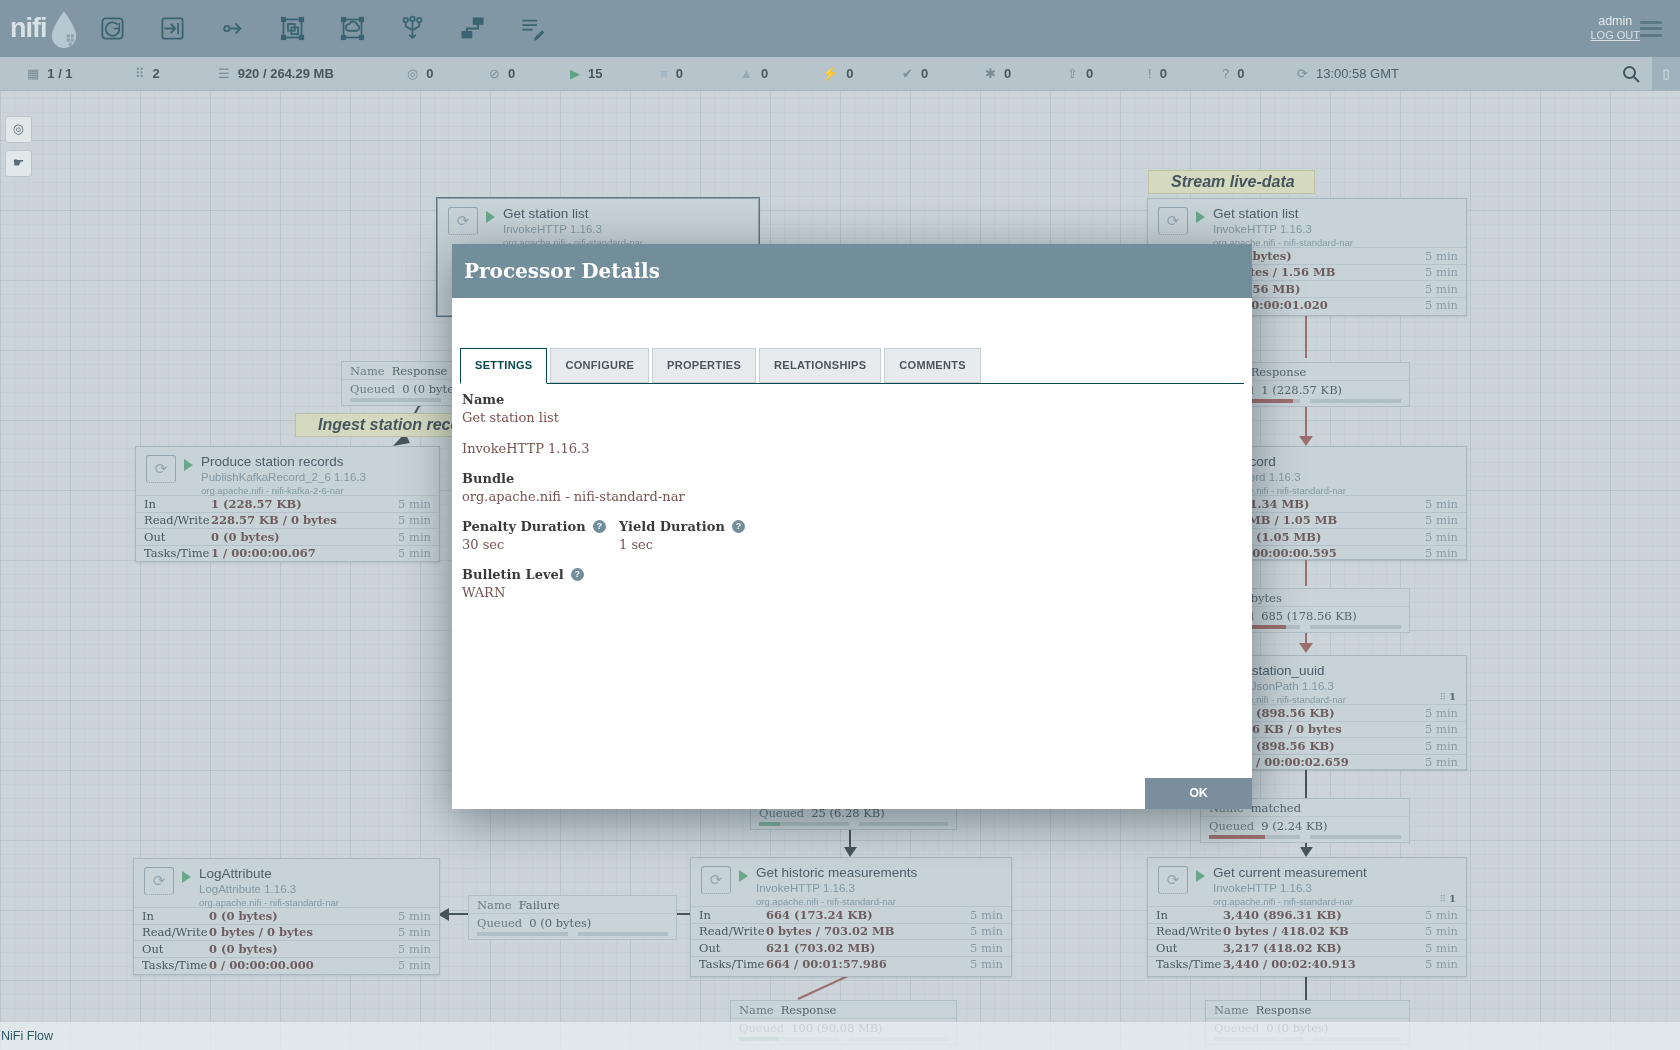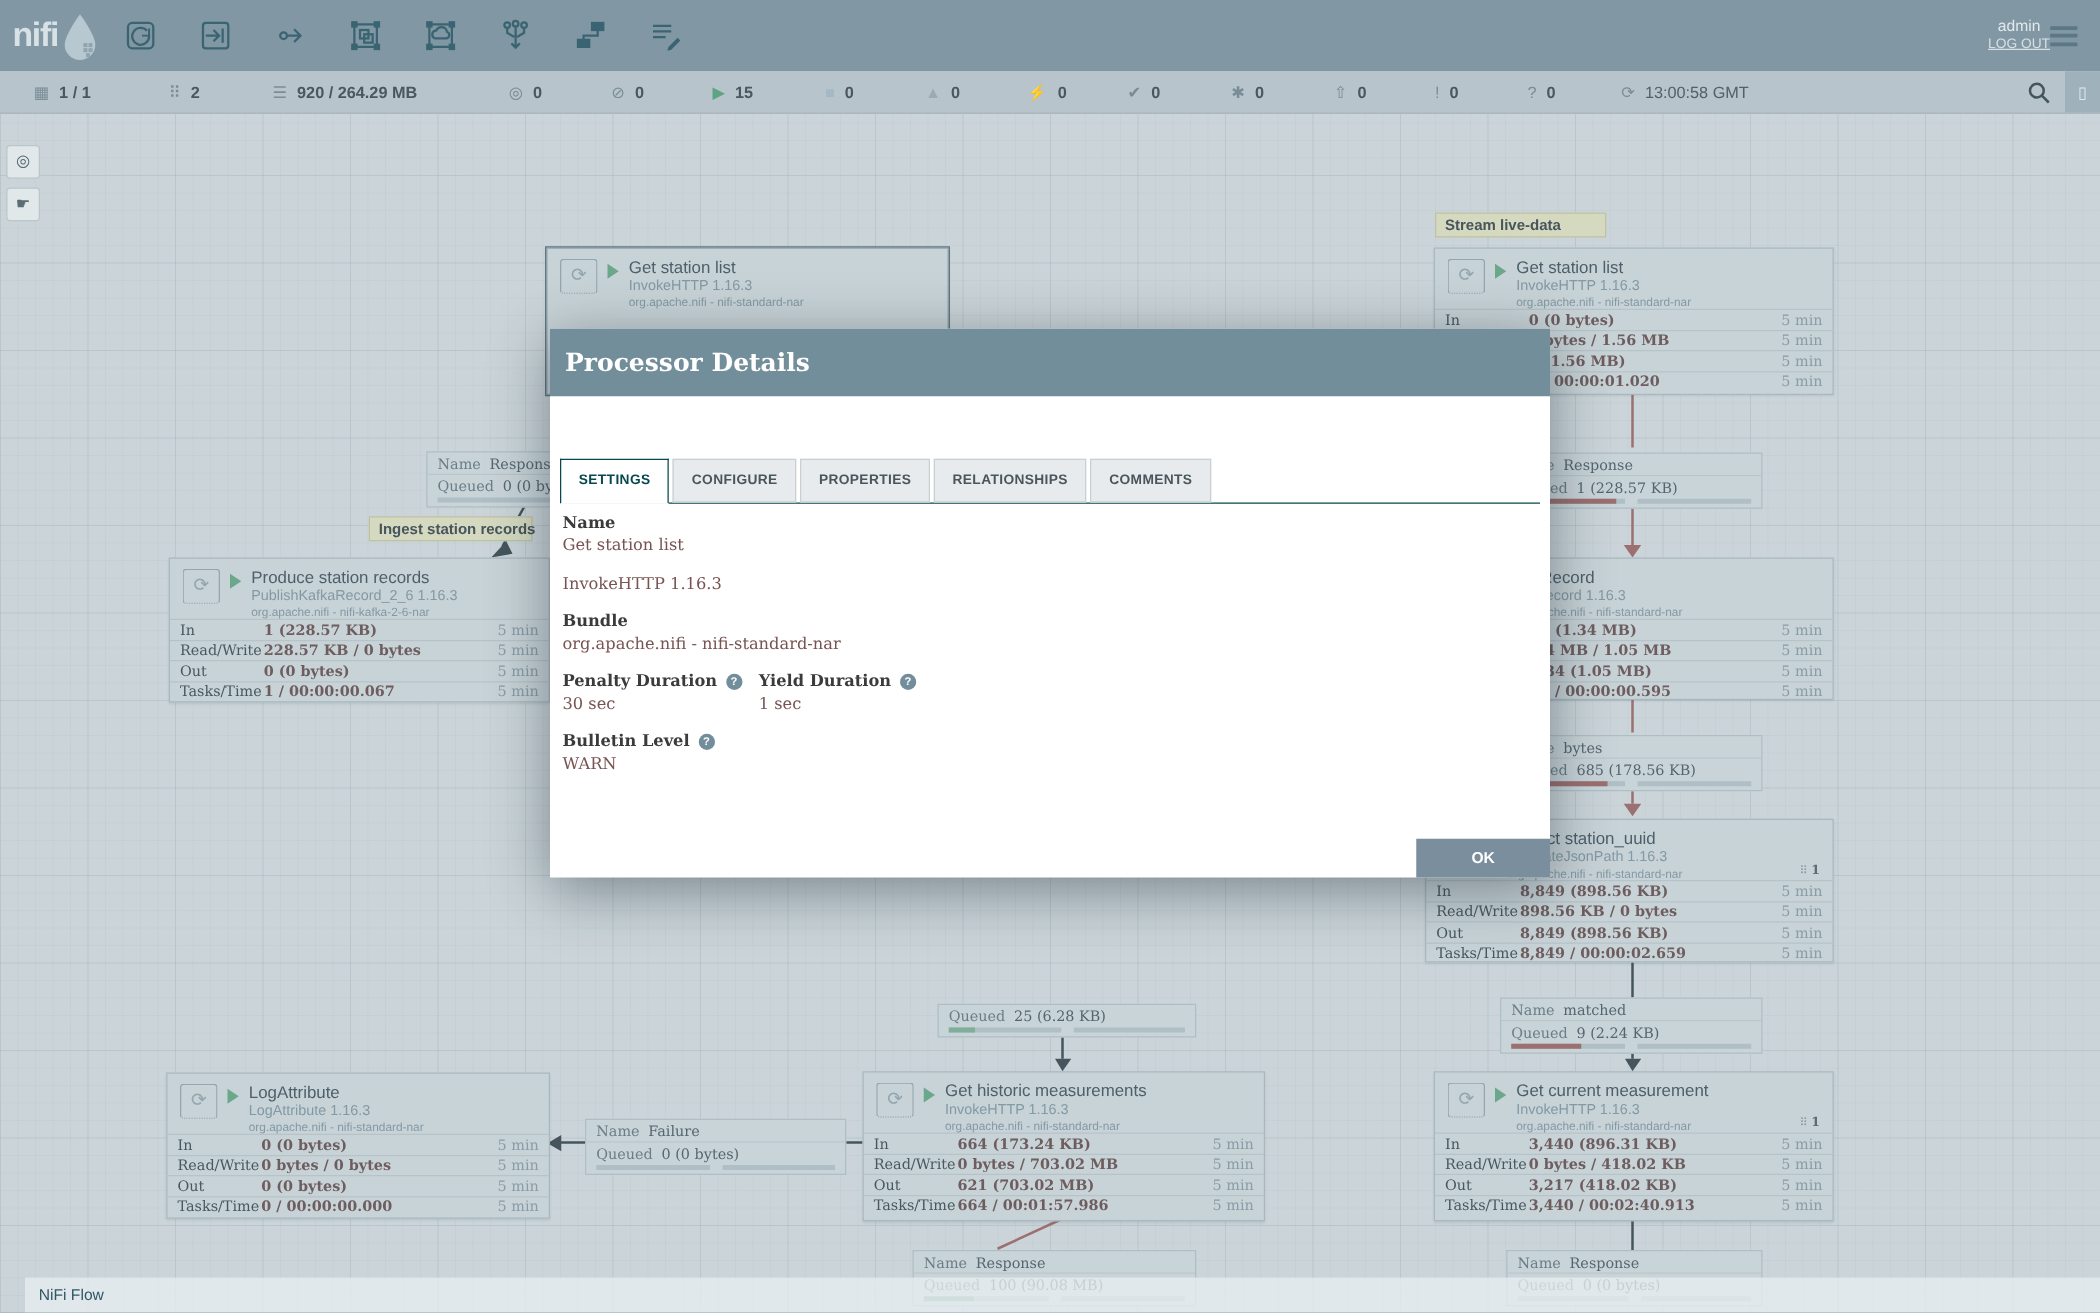--- a/index.html
+++ b/index.html
@@ -42,21 +42,21 @@
   .conn{position:absolute;background:#c9d4d8;border:1px solid #afbec5;}
   .crow{display:flex;align-items:center;gap:7px;height:17px;padding:0 8px;
     font-family:"DejaVu Serif",serif;font-size:11.5px;color:#55666f;white-space:nowrap;}
   .crow .k{color:#6b7d86;}
   .crow.first{border-bottom:1px solid #b9c6cc;}
   .bars{display:flex;gap:10px;padding:1px 8px 3px 8px;}
   .bar{height:4px;background:#b0bec5;flex:1;position:relative;}
   .bar .fill{position:absolute;left:0;top:0;bottom:0;}
 
   .flow-label{position:absolute;border:1px solid #bdc2a6;background:#d5d9c0;
-    font-size:12px;font-weight:bold;color:#47555c;padding:2px 7px;white-space:nowrap;}
+    font-size:16px;font-weight:bold;color:#47555c;padding:2px 22px;white-space:nowrap;font-style:italic;}
 
   
   .topbar{position:absolute;left:0;top:0;right:0;height:57px;background:#8197a4;display:flex;align-items:center;}
   .logo{display:flex;align-items:center;margin:0 18px 0 10px;}
   .logo-text{font-size:27px;font-weight:bold;color:#e8eef1;letter-spacing:-1px;opacity:.85;}
   .tool{width:27px;height:27px;margin-right:33px;color:#3a6472;}
   .tool svg{width:27px;height:27px;stroke:#3a6472;fill:none;stroke-width:1.6;}
   .top-right{margin-left:auto;display:flex;align-items:center;}
   .user-block{text-align:center;line-height:1.25;}
   .user-name{font-size:12.5px;color:#e2e9ec;}
@@ -69,25 +69,25 @@
   .sitem{position:absolute;top:0;height:33px;display:flex;align-items:center;gap:8px;white-space:nowrap;}
   .sicon{font-size:13px;color:#7a8d97;}
   .snum{font-weight:bold;color:#4a575f;}
   .search-btn{position:absolute;top:7px;width:20px;height:20px;}
   .search-btn svg{stroke:#44545d;fill:none;stroke-width:2;}
   .side-tile{position:absolute;right:0;top:0;width:28px;height:33px;background:#9fb1bb;
     color:#dfe7ea;text-align:center;line-height:33px;font-size:13px;}
 
   
   .footer{position:absolute;left:0;right:0;bottom:0;height:28px;background:rgba(231,237,240,.78);
-    display:flex;align-items:center;padding-left:11px;font-size:12.5px;color:#2f5763;margin-left:20px;}
+    display:flex;align-items:center;padding-left:1px;font-size:12.5px;color:#2f5763;}
 
   
-  .modal{position:absolute;left:440px;top:244px;width:800px;height:439px;background:#fff;
-    box-shadow:0 10px 45px rgba(20,35,45,.45);margin-top:19px;}
+  .modal{position:absolute;left:452px;top:244px;width:800px;height:565px;background:#fff;
+    box-shadow:0 10px 45px rgba(20,35,45,.45);}
   .m-header{height:54px;background:#728e9b;display:flex;align-items:center;padding-left:12px;}
   .m-title{font-family:"DejaVu Serif",serif;font-weight:bold;font-size:20px;color:#fff;}
   .m-status{height:33px;background:#e3e8eb;display:flex;align-items:center;padding:0 11px;}
   .m-run-tri{width:0;height:0;border-left:10px solid #68ab8c;border-top:6px solid transparent;border-bottom:6px solid transparent;margin-right:7px;}
   .m-run-text{font-family:"DejaVu Serif",serif;font-size:13px;color:#775351;font-weight:bold;}
   .m-action{margin-left:auto;display:flex;align-items:center;gap:5px;font-size:11.5px;font-weight:bold;
     color:#1d4a55;letter-spacing:.2px;cursor:pointer;}
   .m-action .gear{font-size:14px;line-height:1;}
   .tabs{position:absolute;left:8px;right:8px;top:104px;height:35px;display:flex;align-items:flex-end;
     border-bottom:1px solid #07484e;}

